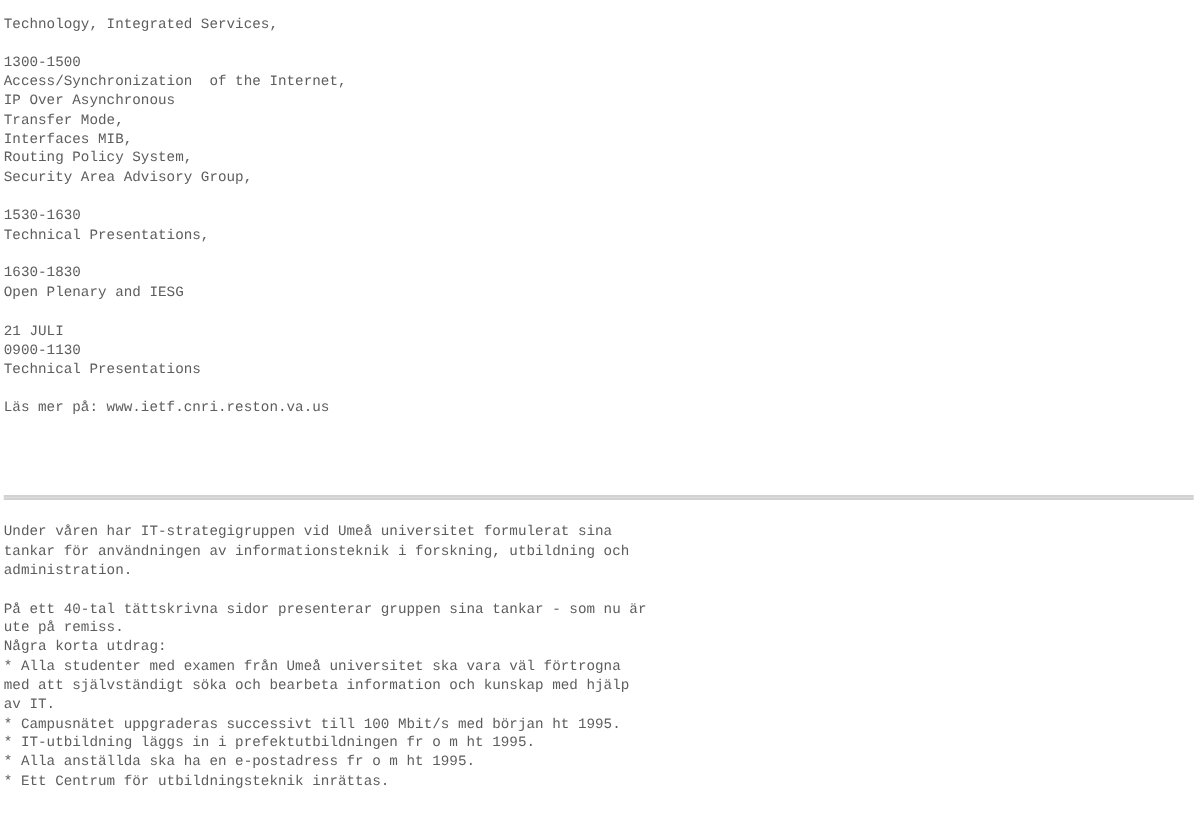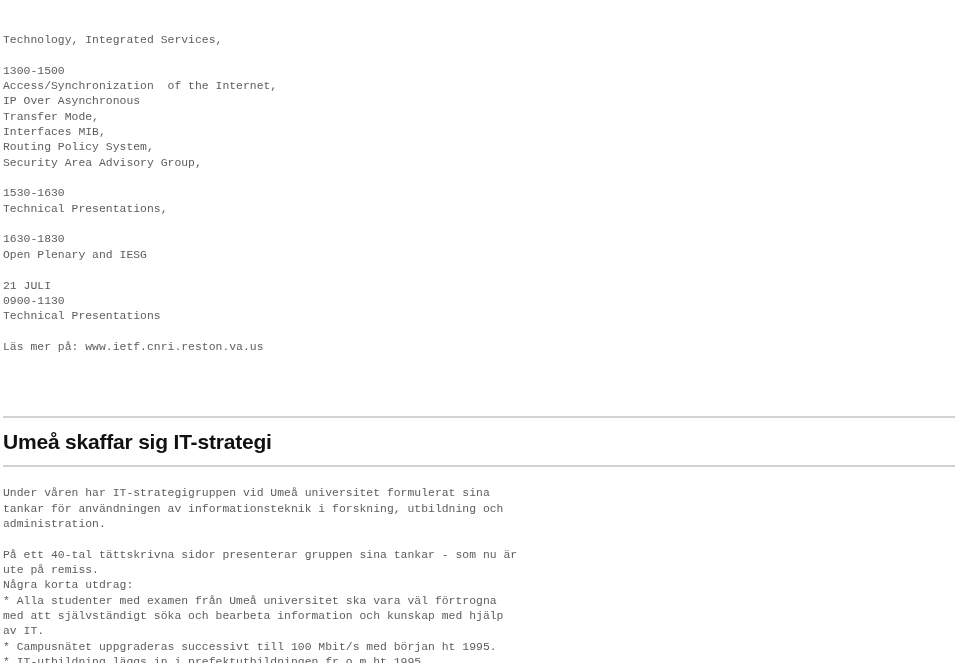--- a/index.html
+++ b/index.html
@@ -24,22 +24,21 @@
     font-family: "Liberation Mono", "DejaVu Sans Mono", monospace;
     font-size: 11.4px;
     line-height: 15.35px;
     color: #5d5d5d;
     white-space: pre;
     letter-spacing: 0.02px;
     padding-left: 3px;
     -webkit-font-smoothing: antialiased;
   }
   .top-section {
-    padding-top: 1px;
-    margin-top: 32px;
+    padding-top: 13px;
   }
   .rule {
     border: 0;
     border-top: 2px solid #d2d2d2;
     margin: 0;
     height: 0;
     width: 952px;
     margin-left: 3px;
   }
   .rule-top {
@@ -91,23 +90,20 @@
 21 JULI
 0900-1130
 Technical Presentations
 
 Läs mer på: www.ietf.cnri.reston.va.us</div>
 
   <div class="spacer-before-rule"></div>
 
   <hr class="rule rule-top">
 
-  <div class="headline-wrap">
-    <h1 class="headline">Umeå skaffar sig IT-strategi</h1>
-  </div>
 
   <hr class="rule rule-bottom">
 
   <div class="mono-block body-section">Under våren har IT-strategigruppen vid Umeå universitet formulerat sina
 tankar för användningen av informationsteknik i forskning, utbildning och
 administration.
 
 På ett 40-tal tättskrivna sidor presenterar gruppen sina tankar - som nu är
 ute på remiss.
 Några korta utdrag:

